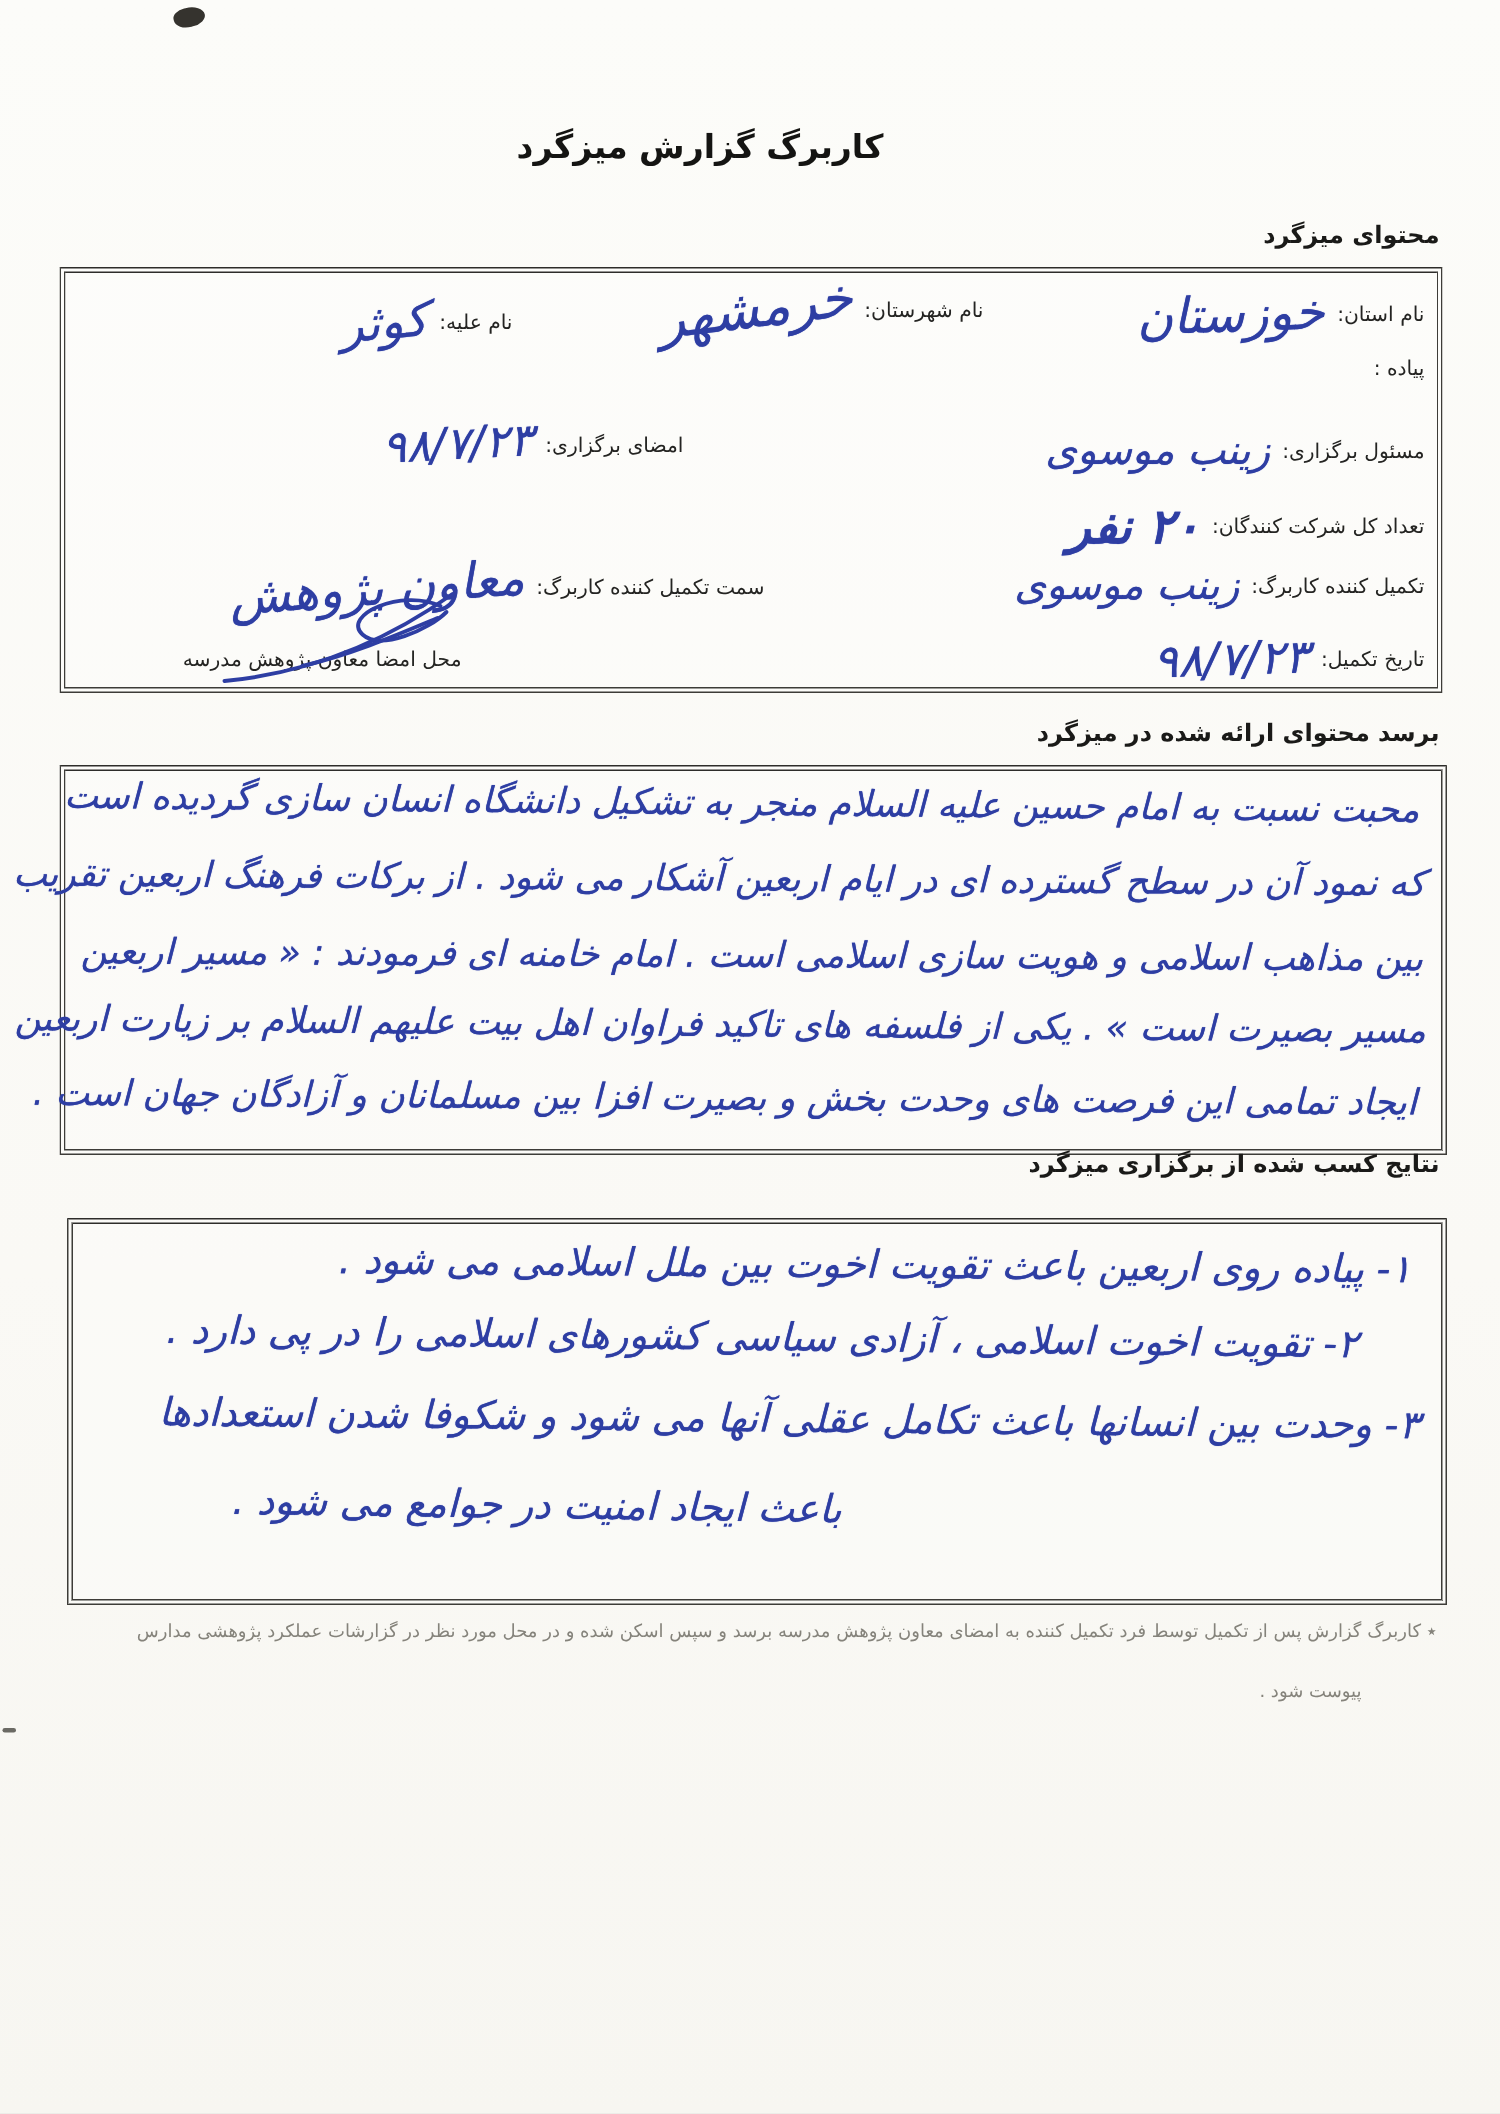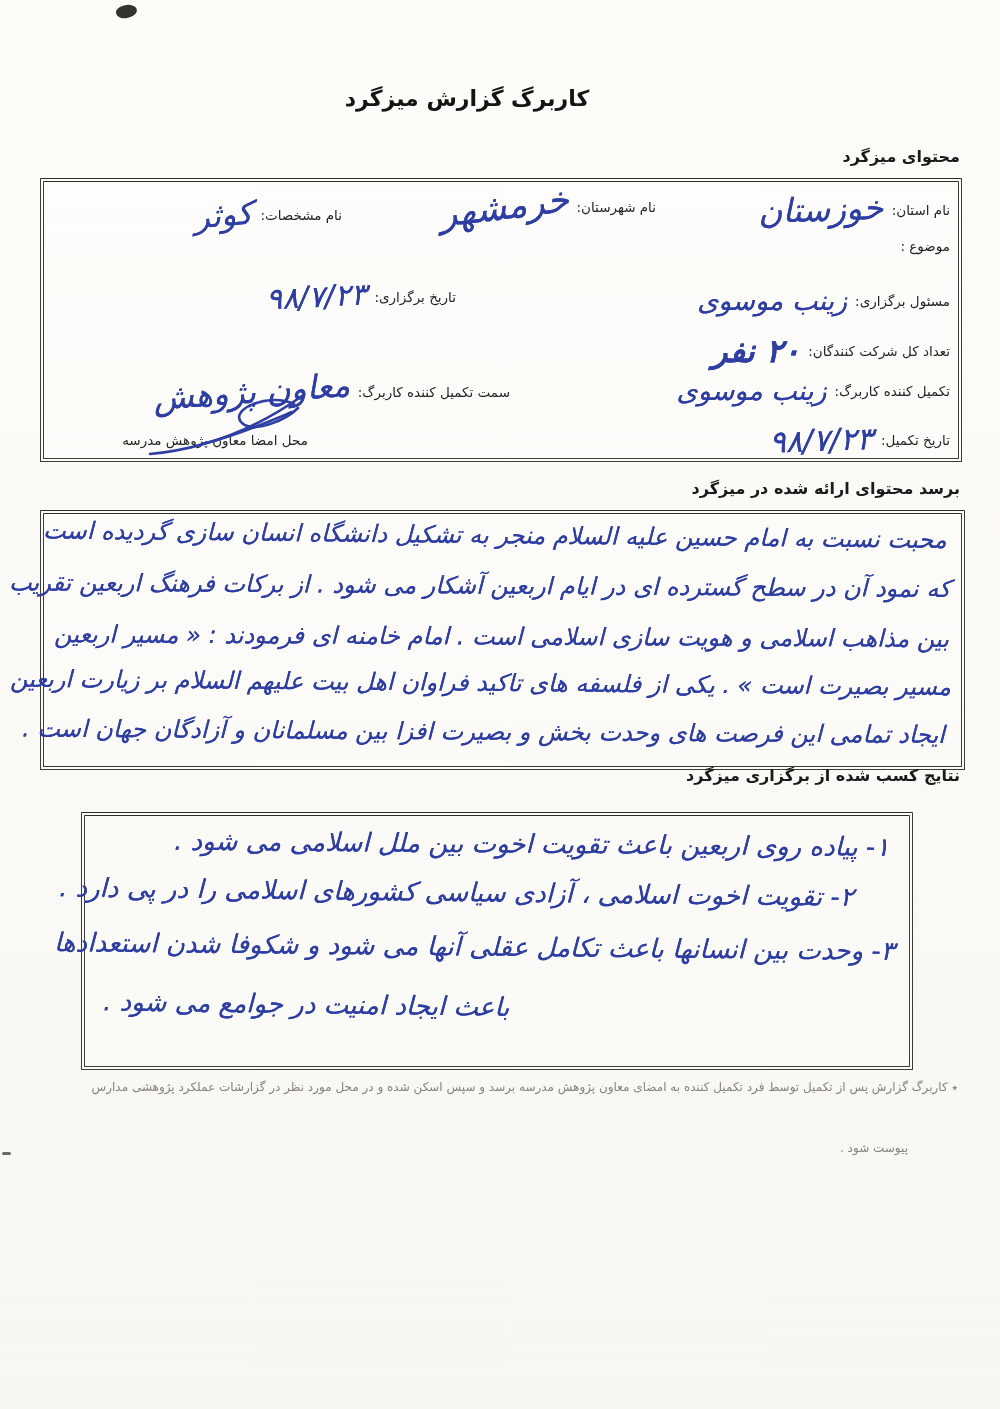--- a/index.html
+++ b/index.html
@@ -71,35 +71,35 @@
       <span class="lbl">نام استان:</span>
       <span class="hw" style="font-size:33px; transform:rotate(-2deg);">خوزستان</span>
     </div>
 
     <div class="field" style="top:4px; right:302px;">
       <span class="lbl">نام شهرستان:</span>
       <span class="hw" style="font-size:36px; transform:rotate(-7deg);">خرمشهر</span>
     </div>
 
     <div class="field" style="top:14px; right:616px;">
-      <span class="lbl">نام مشخصات:</span>
+      <span class="lbl">نام علیه:</span>
       <span class="hw" style="font-size:32px; transform:rotate(-5deg);">کوثر</span>
     </div>
 
     <div class="field" style="top:56px; right:8px;">
-      <span class="lbl">موضوع :</span>
+      <span class="lbl">پیاده :</span>
     </div>
 
     <div class="field" style="top:103px; right:8px;">
       <span class="lbl">مسئول برگزاری:</span>
       <span class="hw" style="font-size:27px;">زینب موسوی</span>
     </div>
 
     <div class="field" style="top:97px; right:502px;">
-      <span class="lbl">تاریخ برگزاری:</span>
+      <span class="lbl">امضای برگزاری:</span>
       <span class="hw" style="font-size:30px; transform:rotate(-3deg);">۹۸/۷/۲۳</span>
     </div>
 
     <div class="field" style="top:150px; right:8px;">
       <span class="lbl">تعداد کل شرکت کنندگان:</span>
       <span class="hw" style="font-size:32px;font-weight:bold;">۲۰ نفر</span>
     </div>
 
     <div class="field" style="top:193px; right:8px;">
       <span class="lbl">تکمیل کننده کاربرگ:</span>
@@ -134,23 +134,23 @@
   <div class="box" style="top:510px; left:40px; width:925px; height:260px;">
     <div class="hw hw-line" style="top:12px; right:14px; transform:rotate(0.6deg);">محبت نسبت به امام حسین علیه السلام منجر به تشکیل دانشگاه انسان سازی گردیده است</div>
     <div class="hw hw-line" style="top:61px; right:10px; transform:rotate(0.4deg);">که نمود آن در سطح گسترده ای در ایام اربعین آشکار می شود . از برکات فرهنگ اربعین تقریب</div>
     <div class="hw hw-line" style="top:111px; right:12px; transform:rotate(0.3deg);">بین مذاهب اسلامی و هویت سازی اسلامی است . امام خامنه ای فرمودند : « مسیر اربعین</div>
     <div class="hw hw-line" style="top:159px; right:10px; transform:rotate(0.5deg);">مسیر بصیرت است » . یکی از فلسفه های تاکید فراوان اهل بیت علیهم السلام بر زیارت اربعین</div>
     <div class="hw hw-line" style="top:207px; right:16px; transform:rotate(0.4deg);">ایجاد تمامی این فرصت های وحدت بخش و بصیرت افزا بین مسلمانان و آزادگان جهان است .</div>
   </div>
 
   <div class="abs section-heading" style="top:766px; right:40px;">نتایج کسب شده از برگزاری میزگرد</div>
 
-  <div class="box" style="top:812px; left:45px; width:832px; height:258px;margin-left:36px;">
+  <div class="box" style="top:812px; left:45px; width:920px; height:258px;">
     <div class="hw hw-line" style="top:16px; right:20px; font-size:26px; transform:rotate(0.5deg);">۱- پیاده روی اربعین باعث تقویت اخوت بین ملل اسلامی می شود .</div>
     <div class="hw hw-line" style="top:66px; right:55px; font-size:26px; transform:rotate(0.7deg);">۲- تقویت اخوت اسلامی ، آزادی سیاسی کشورهای اسلامی را در پی دارد .</div>
     <div class="hw hw-line" style="top:120px; right:14px; font-size:26px; transform:rotate(0.6deg);">۳- وحدت بین انسانها باعث تکامل عقلی آنها می شود و شکوفا شدن استعدادها</div>
     <div class="hw hw-line" style="top:176px; right:400px; font-size:26px; transform:rotate(0.8deg);">باعث ایجاد امنیت در جوامع می شود .</div>
   </div>
 
   <div class="abs footnote" style="top:1080px; right:42px;">٭ کاربرگ گزارش پس از تکمیل توسط فرد تکمیل کننده به امضای معاون پژوهش مدرسه برسد و سپس اسکن شده و در محل مورد نظر در گزارشات عملکرد پژوهشی مدارس</div>
-  <div class="abs footnote" style="top:1120px; right:92px;margin-top:21px;">پیوست شود .</div>
+  <div class="abs footnote" style="top:1120px; right:92px;">پیوست شود .</div>
 
 </div>
 
 </body></html>

